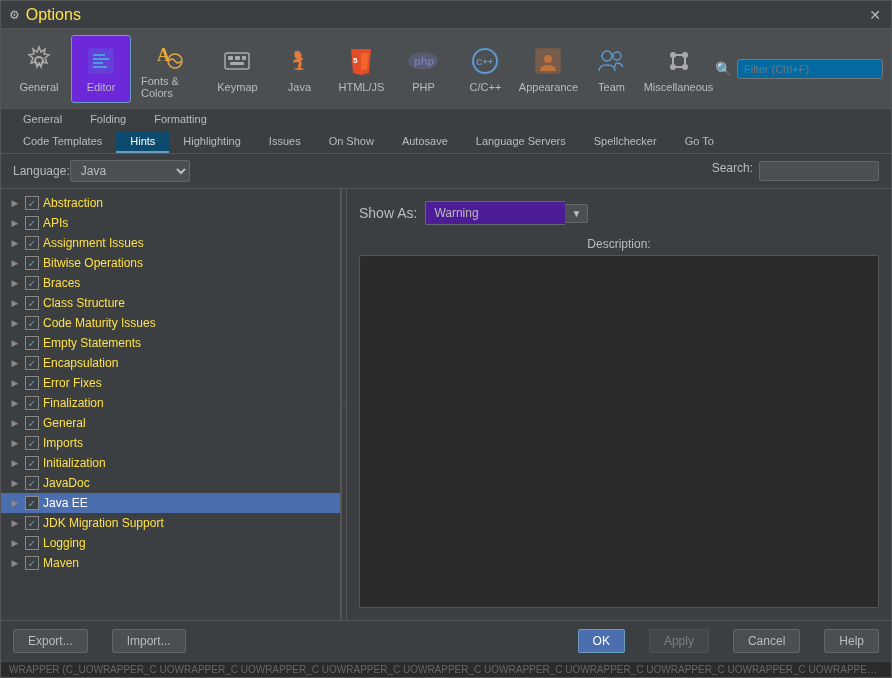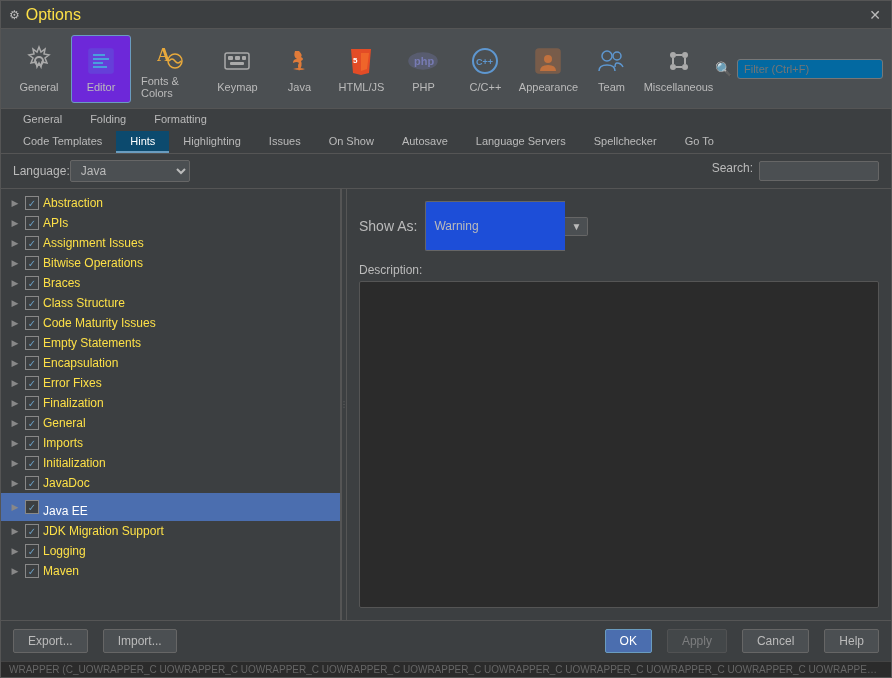--- a/index.html
+++ b/index.html
@@ -228,21 +228,20 @@
     .tree-checkbox.checked::after {
       content: '✓';
       color: #6a9cbf;
     }
     .tree-label {
       font-size: 12px;
       color: #fde047;
     }
     .tree-item.selected .tree-label {
       color: #ffffff;
-      margin-top: 8px;
     }
     .right-panel {
       flex: 1;
       display: flex;
       flex-direction: column;
       padding: 12px;
       gap: 12px;
       background: #3c3f41;
     }
     .show-as-row {
@@ -253,24 +252,24 @@
     .show-as-label {
       color: #bbbbbb;
       font-size: 14px;
     }
     .show-as-select-wrapper {
       display: flex;
       align-items: center;
       gap: 0;
     }
     .show-as-select {
-      background: #1d4ed8;
+      background: #4c1d95;
       border: 1px solid #666;
       color: #bbbbbb;
-      padding: 17px 8px;
+      padding: 4px 8px;
       font-size: 12px;
       min-width: 140px;
       border-right: none;
       border-radius: 2px 0 0 2px;
       appearance: none;
     }
     .dropdown-arrow-btn {
       background: #4b4f52;
       border: 1px solid #666;
       border-left: none;
@@ -278,20 +277,21 @@
       padding: 3px 6px;
       cursor: pointer;
       border-radius: 0 2px 2px 0;
       font-size: 10px;
     }
     .description-section {
       display: flex;
       flex-direction: column;
       gap: 4px;
       flex: 1;
+      text-align: center;
     }
     .description-label {
       color: #bbbbbb;
       font-size: 12px;
     }
     .description-box {
       flex: 1;
       background: #2b2b2b;
       border: 1px solid #555;
       border-radius: 2px;
@@ -311,21 +311,21 @@
       color: #666;
       font-size: 8px;
       line-height: 1;
     }
     .bottom-bar {
       display: flex;
       align-items: center;
       padding: 8px 12px;
       border-top: 1px solid #555;
       background: #3c3f41;
-      gap: 15px;
+      gap: 24px;
     }
     .bottom-btn {
       padding: 4px 14px;
       background: #4b4f52;
       border: 1px solid #666;
       color: #bbbbbb;
       cursor: pointer;
       border-radius: 2px;
       font-size: 12px;
     }

